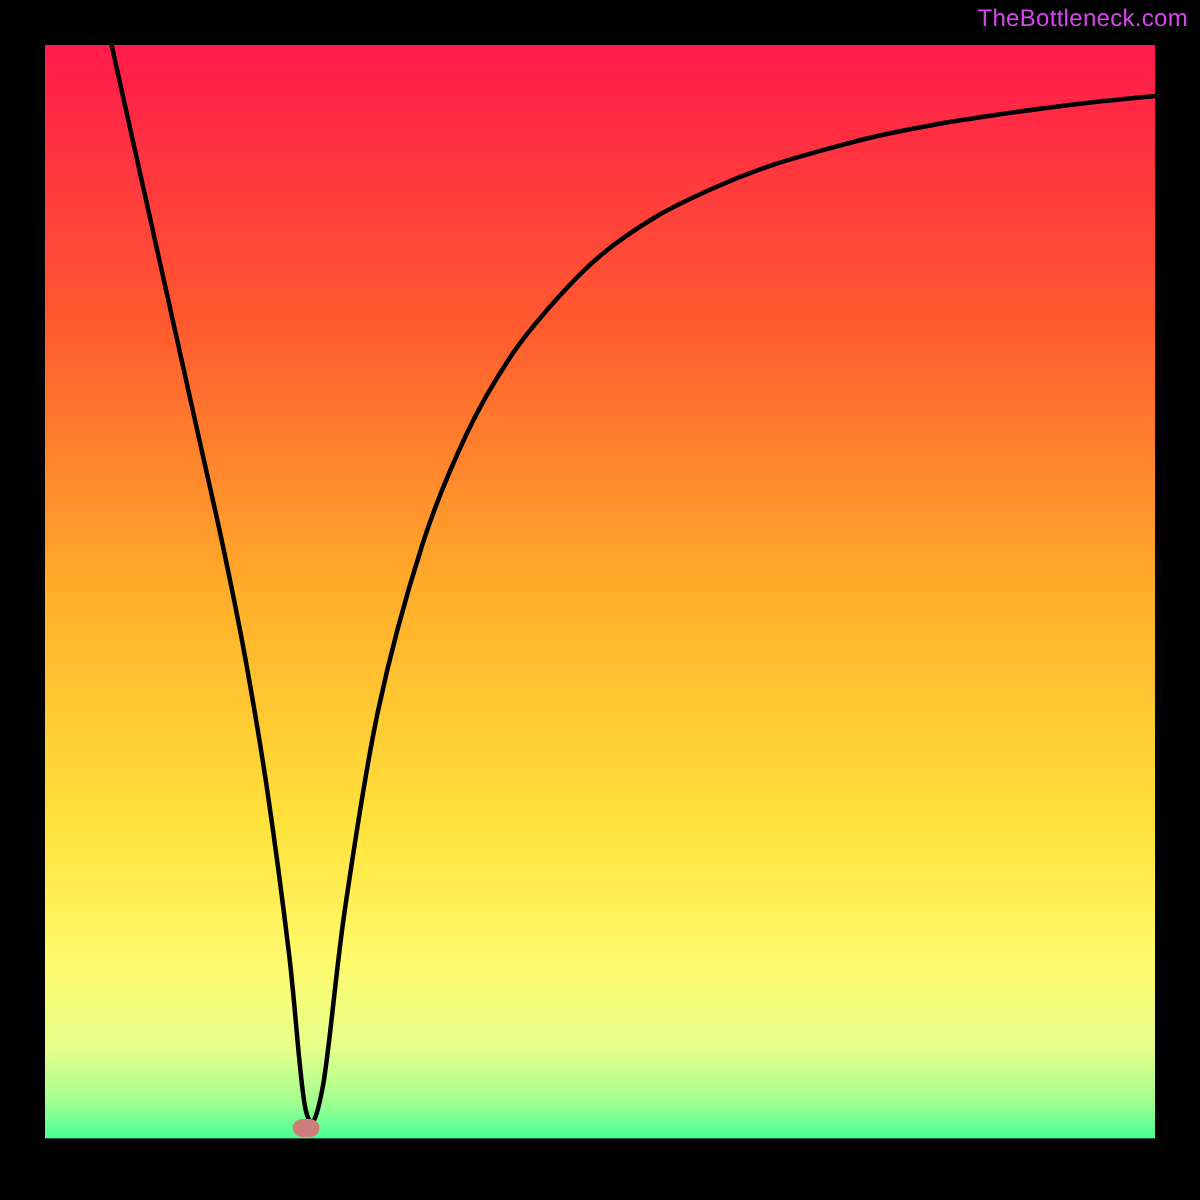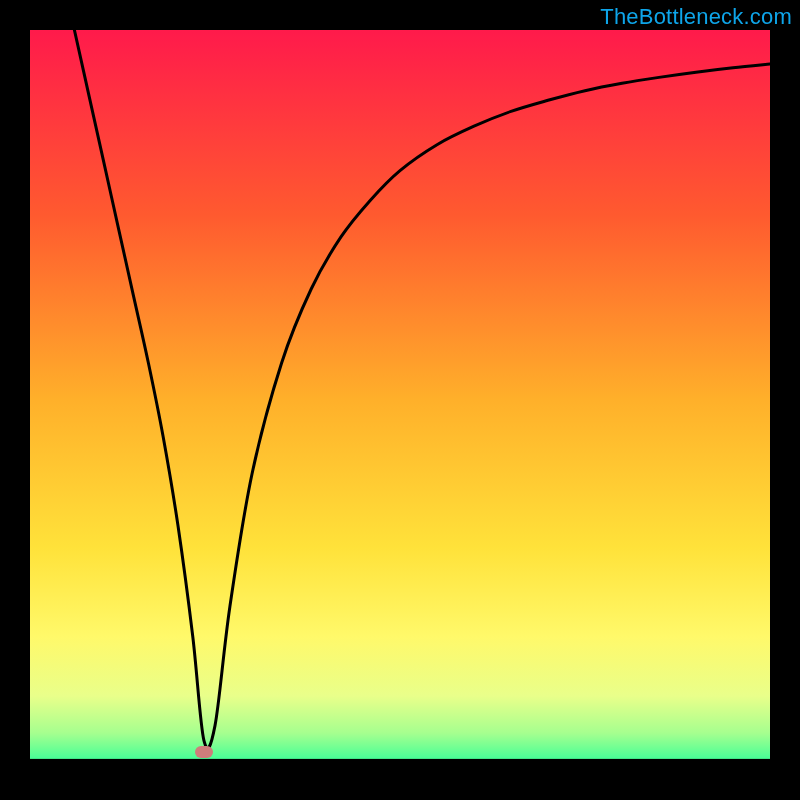--- a/index.html
+++ b/index.html
@@ -30,22 +30,22 @@
     position: absolute;
     left: 0;
     top: 0;
     width: 740px;
     height: 740px;
   }
   .watermark {
     position: absolute;
     top: 4px;
     right: 8px;
-    color: #0ea5e9;
-    font-size: 22px;
+    color: #d946ef;
+    font-size: 16px;
     font-weight: 500;
     letter-spacing: 0.2px;
   }
   svg {
     position: absolute;
     left: 0;
     top: 0;
   }
   .marker {
     position: absolute;

